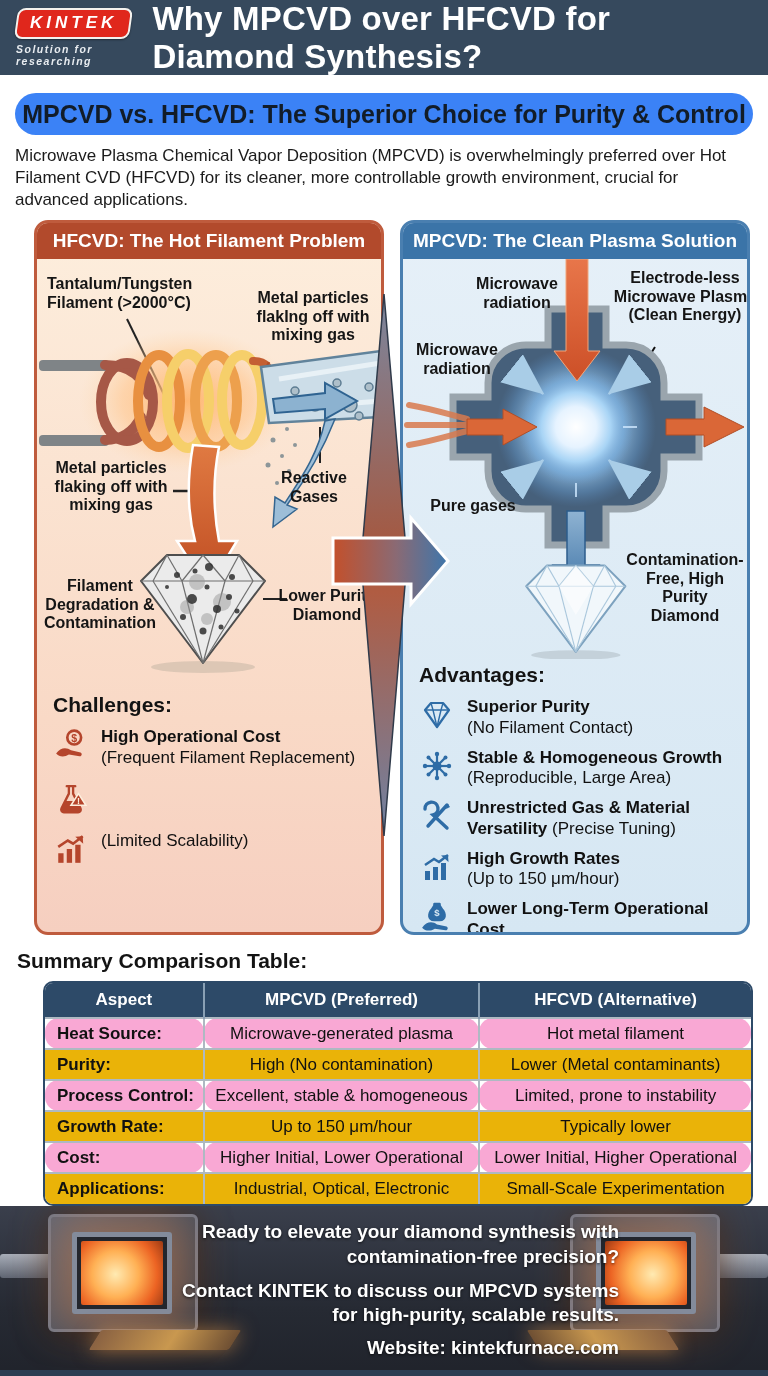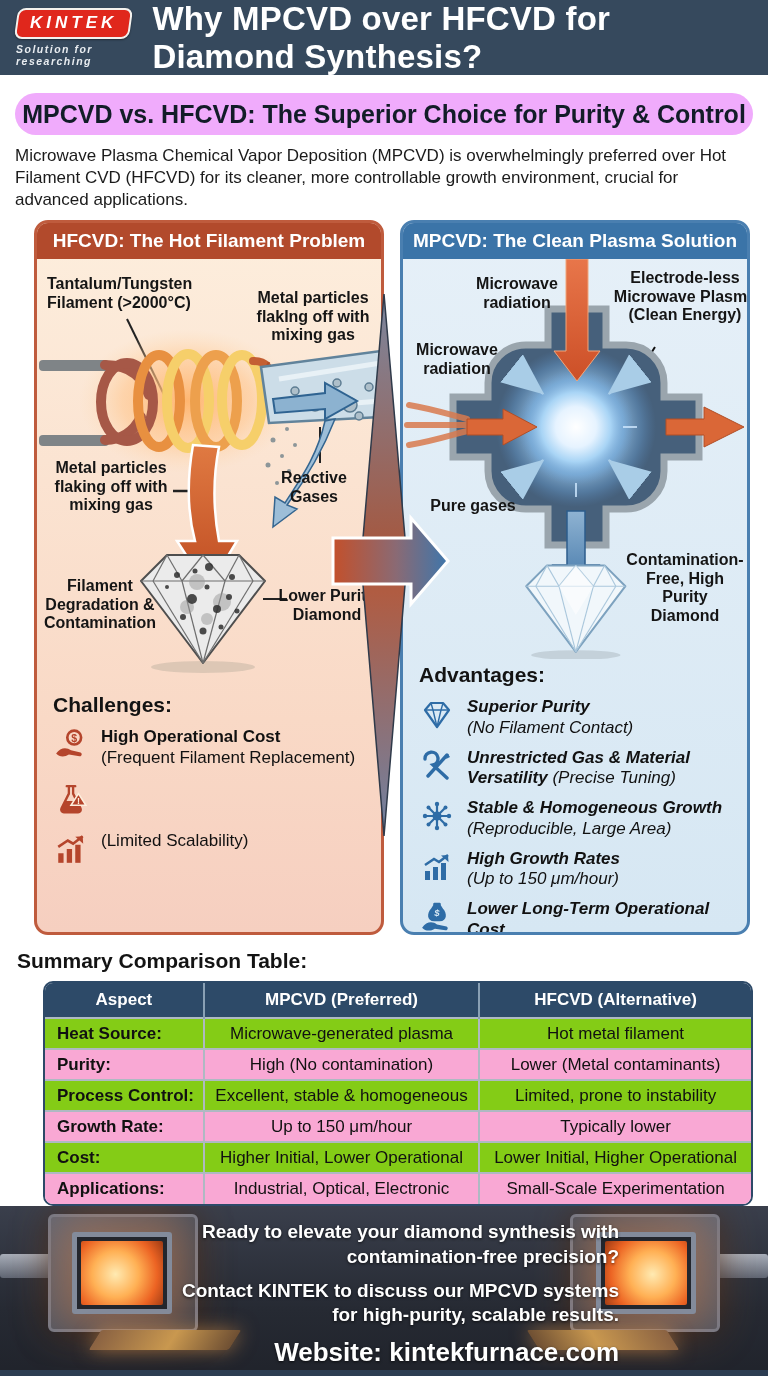--- a/index.html
+++ b/index.html
@@ -10,21 +10,21 @@
   .top-header { height:75px; background:#36495d; display:flex; align-items:center; padding:0 16px; flex:none; }
   .logo { display:flex; flex-direction:column; align-items:flex-start; }
   .logo-box { background:#e0271c; border:2px solid #f3f1ee; border-radius:8px; padding:3px 12px 4px; transform:skewX(-8deg); box-shadow:0 1px 2px rgba(0,0,0,.4); }
   .logo-box span { display:inline-block; transform:skewX(8deg); color:#fff; font-weight:800; font-style:italic; font-size:17px; letter-spacing:4px; }
   .logo-tagline { color:#e8ecf0; font-size:10.5px; font-style:italic; font-weight:600; letter-spacing:1.5px; margin-top:4px; }
   .main-title { color:#ffffff; font-size:33px; font-weight:700; margin-left:18px; letter-spacing:.2px; }
 
   .content { flex:1; padding:0 15px; }
 
   
-  .pill { margin:18px 0 10px; height:42px; line-height:42px; background:#f0abfc; border-radius:21px; text-align:center; font-size:25px; font-weight:800; color:#121c28; }
+  .pill { margin:18px 0 10px; height:42px; line-height:42px; background:#3b82f6; border-radius:21px; text-align:center; font-size:25px; font-weight:800; color:#121c28; }
   .intro { font-size:17px; line-height:1.28; color:#1b1b1b; margin-bottom:10px; }
 
   
   .panels { position:relative; height:716px; }
   .panel { position:absolute; top:0; width:350px; height:715px; border-radius:14px; overflow:hidden; z-index:1; }
   .panel.hfcvd { left:19px; border:3px solid #bf5b3d; background:linear-gradient(180deg,#fdeedd 0%,#f9d9c6 70%,#f6cfc0 100%); }
   .panel.mpcvd { right:3px; border:3px solid #4a7fb0; background:linear-gradient(180deg,#e6f0f8 0%,#d6e7f3 100%); }
   .panel-h { height:36px; line-height:36px; text-align:center; color:#fff; font-weight:700; font-size:19px; }
   .panel.hfcvd .panel-h { background:#b24a2c; }
   .panel.mpcvd .panel-h { background:#3b74a8; }
@@ -36,51 +36,51 @@
   .list-sec { padding:0 16px; }
   .list-head { font-size:21px; font-weight:800; color:#131313; margin:4px 0 10px; }
   .li { display:flex; gap:12px; margin-bottom:13px; align-items:flex-start; }
   .li .ic { flex:none; width:36px; height:36px; display:flex; align-items:center; justify-content:center; }
   .panel.hfcvd .ic { color:#b5452c; }
   .panel.mpcvd .ic { color:#2e6ca6; }
   .li-text { font-size:17px; line-height:1.22; color:#111; white-space:pre-line; }
   .li-text b { font-weight:800; }
   .sub-block { display:block; font-weight:400; }
   .sub-inline { font-weight:400; }
-  .panel.mpcvd .li { margin-bottom:9px;font-style:italic; }
+  .panel.mpcvd .li { margin-bottom:9px; }
 
   
   .spindle { position:absolute; left:315px; top:70px; z-index:5; }
 
   
   .tbl-head { font-size:21px; font-weight:800; color:#131313; margin:13px 0 8px 2px; }
   .tbl-wrap { border:2px solid #2d4a68; border-radius:10px; overflow:hidden;margin-left:28px; }
   table.cmp { width:100%; border-collapse:collapse; }
   table.cmp th { background:#2d4a68; color:#fff; font-size:17px; font-weight:700; height:35px; }
   table.cmp th + th { border-left:2px solid #89a0b4; }
   table.cmp td { font-size:17px; height:31px; text-align:center; color:#111; padding:2px 6px; border-top:2px solid #aeb9c2; }
   table.cmp td + td { border-left:2px solid #aeb9c2; }
   table.cmp td.aspect { text-align:left; font-weight:700; padding-left:12px; }
-  table.cmp tr.alt td { background:#f9a8d4; }
-  table.cmp tr.norm td { background:#84cc16; }
+  table.cmp tr.alt td { background:#eab308; }
+  table.cmp tr.norm td { background:#f9a8d4;border-radius:14px; }
   table.cmp col.c1 { width:22.5%; } table.cmp col.c2 { width:39%; } table.cmp col.c3 { width:38.5%; }
 
   
   .footer { flex:none; height:172px; position:relative; background:linear-gradient(180deg,#3a3f4c 0%,#262a33 60%,#20232b 100%); overflow:hidden; }
   .furnace { position:absolute; top:0; bottom:8px; width:240px; }
   .furnace.fl { left:0; } .furnace.fr { right:0; transform:scaleX(-1); }
   .f-pipe { position:absolute; left:0; top:48px; width:80px; height:24px; background:linear-gradient(180deg,#a7adb8,#5f6572); border-radius:3px; }
   .f-body { position:absolute; left:48px; top:8px; width:150px; height:118px; background:linear-gradient(135deg,#5d6575,#39404c); border:3px solid #707889; border-radius:6px; box-shadow:0 0 30px rgba(0,0,0,.5); }
   .f-door { position:absolute; left:72px; top:26px; width:100px; height:82px; background:#23262d; border:5px solid #838b9b; border-radius:3px; box-shadow:0 0 46px 16px rgba(255,140,60,.38); }
   .f-glow { position:absolute; inset:4px; background:radial-gradient(circle at 42% 52%, #ffeab2 0%, #ffb054 40%, #ec6323 72%, #9c3a14 100%); border-radius:2px; }
   .f-tray { position:absolute; left:95px; top:124px; width:140px; height:20px; background:linear-gradient(90deg,#8a6242,#c9984f 55%,#6e4f33); transform:skewX(-32deg); border-radius:2px; box-shadow:0 0 18px rgba(255,170,80,.5); }
   .cta { position:absolute; left:50%; top:14px; transform:translateX(-50%); width:470px; text-align:right; color:#ffffff; z-index:3; text-shadow:0 1px 3px rgba(0,0,0,.7); }
   .cta-l1 { font-size:19px; font-weight:600; line-height:1.3; white-space:pre-line; }
   .cta-l2 { font-size:19px; font-weight:600; line-height:1.3; white-space:pre-line; margin-top:9px; }
-  .cta-web { font-size:26px; font-weight:800; margin-top:9px; }
+  .cta-web { font-size:19px; font-weight:800; margin-top:9px; }
   .bottom-strip { position:absolute; left:0; right:0; bottom:0; height:8px; background:#2c3d52; }
 </style>
 </head>
 <body>
 
 <div class="page">
 
   <div class="top-header">
     <div class="logo">
       <div class="logo-box"><span>KINTEK</span></div>
@@ -367,31 +367,20 @@
               <svg width="32" height="32" viewBox="0 0 32 32">
                   <polygon points="4,11 10,4 22,4 28,11 16,28" fill="none" stroke="currentColor" stroke-width="2.2" stroke-linejoin="round"></polygon>
                   <path d="M4,11 H28 M10,4 L12,11 M22,4 L20,11 M12,11 L16,28 M20,11 L16,28" stroke="currentColor" stroke-width="1.4" fill="none"></path>
                 </svg>
             </span>
             <div class="li-text"><b>Superior Purity</b><span class="sub-block">(No Filament Contact)</span></div>
           </div>
           <div class="li">
             <span class="ic">
               <svg width="32" height="32" viewBox="0 0 32 32">
-                  <path d="M10,10 m-6,-1 a6.5,6.5 0 1 1 8,6 L26,28" fill="none" stroke="currentColor" stroke-width="3.4" stroke-linecap="round"></path>
-                  <path d="M26,5 L7,26" stroke="currentColor" stroke-width="3.4" stroke-linecap="round"></path>
-                  <path d="M27,4 l2,3 -4,2 z" fill="currentColor"></path>
-                </svg>
-            </span>
-            <div class="li-text"><b>Unrestricted Gas &amp; Material
-Versatility</b> <span class="sub-inline">(Precise Tuning)</span></div>
-          </div>
-          <div class="li">
-            <span class="ic">
-              <svg width="32" height="32" viewBox="0 0 32 32">
                   <g stroke="currentColor" stroke-width="2.2">
                     <line x1="16" y1="16" x2="16" y2="4"></line>
                     <line x1="16" y1="16" x2="16" y2="28"></line>
                     <line x1="16" y1="16" x2="4" y2="16"></line>
                     <line x1="16" y1="16" x2="28" y2="16"></line>
                     <line x1="16" y1="16" x2="7.5" y2="7.5"></line>
                     <line x1="16" y1="16" x2="24.5" y2="7.5"></line>
                     <line x1="16" y1="16" x2="7.5" y2="24.5"></line>
                     <line x1="16" y1="16" x2="24.5" y2="24.5"></line>
                   </g>
@@ -402,20 +391,31 @@
                     <circle cx="4" cy="16" r="2.2"></circle>
                     <circle cx="28" cy="16" r="2.2"></circle>
                     <circle cx="7.5" cy="7.5" r="2"></circle>
                     <circle cx="24.5" cy="7.5" r="2"></circle>
                     <circle cx="7.5" cy="24.5" r="2"></circle>
                     <circle cx="24.5" cy="24.5" r="2"></circle>
                   </g>
                 </svg>
             </span>
             <div class="li-text"><b>Stable &amp; Homogeneous Growth</b><span class="sub-block">(Reproducible, Large Area)</span></div>
+          </div>
+          <div class="li">
+            <span class="ic">
+              <svg width="32" height="32" viewBox="0 0 32 32">
+                  <path d="M10,10 m-6,-1 a6.5,6.5 0 1 1 8,6 L26,28" fill="none" stroke="currentColor" stroke-width="3.4" stroke-linecap="round"></path>
+                  <path d="M26,5 L7,26" stroke="currentColor" stroke-width="3.4" stroke-linecap="round"></path>
+                  <path d="M27,4 l2,3 -4,2 z" fill="currentColor"></path>
+                </svg>
+            </span>
+            <div class="li-text"><b>Unrestricted Gas &amp; Material
+Versatility</b> <span class="sub-inline">(Precise Tuning)</span></div>
           </div>
           <div class="li">
             <span class="ic">
               <svg width="32" height="32" viewBox="0 0 32 32">
                   <rect x="4" y="20" width="5" height="9" fill="currentColor"></rect>
                   <rect x="12" y="16" width="5" height="13" fill="currentColor"></rect>
                   <rect x="20" y="12" width="5" height="17" fill="currentColor"></rect>
                   <path d="M4,14 L13,8 L18,11 L27,4" fill="none" stroke="currentColor" stroke-width="2.5"></path>
                   <polygon points="27,4 20,4 27,11" fill="currentColor" transform="rotate(-4 27 4)"></polygon>
                 </svg>

